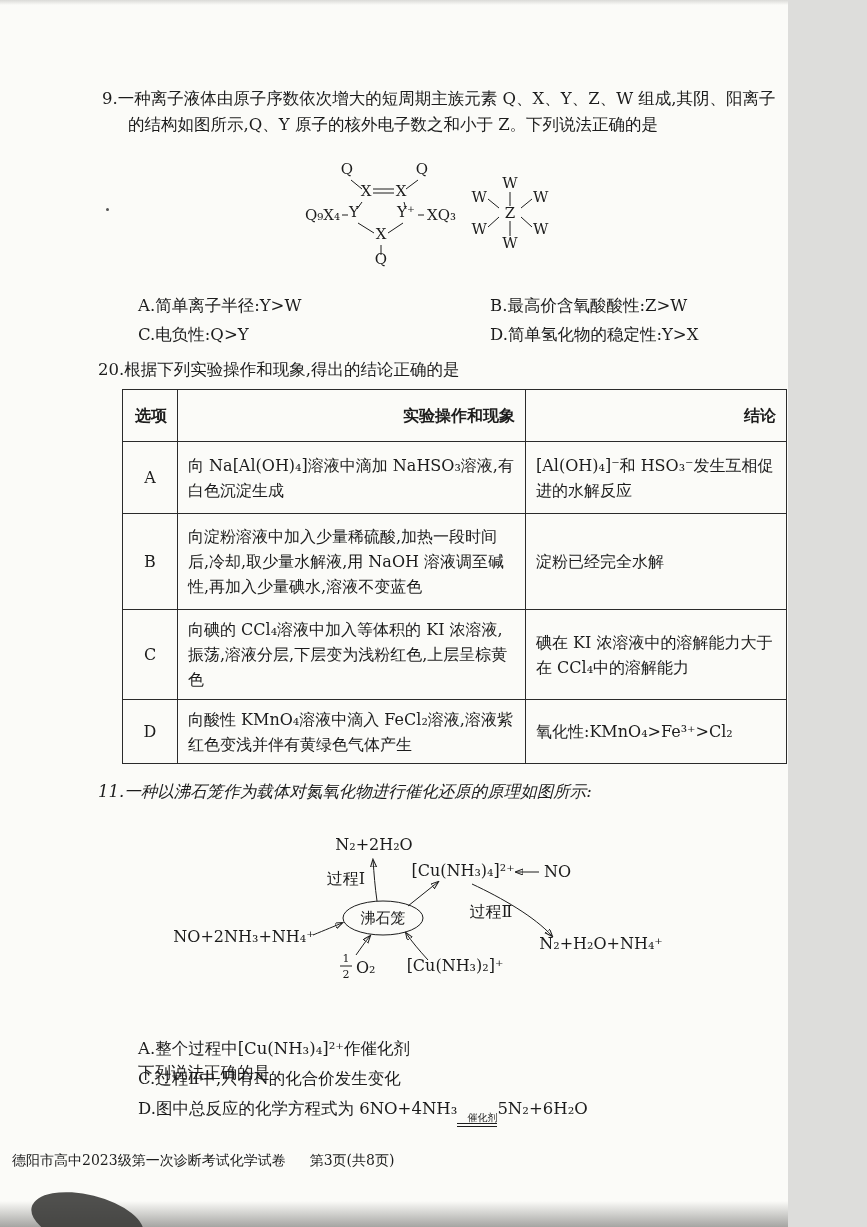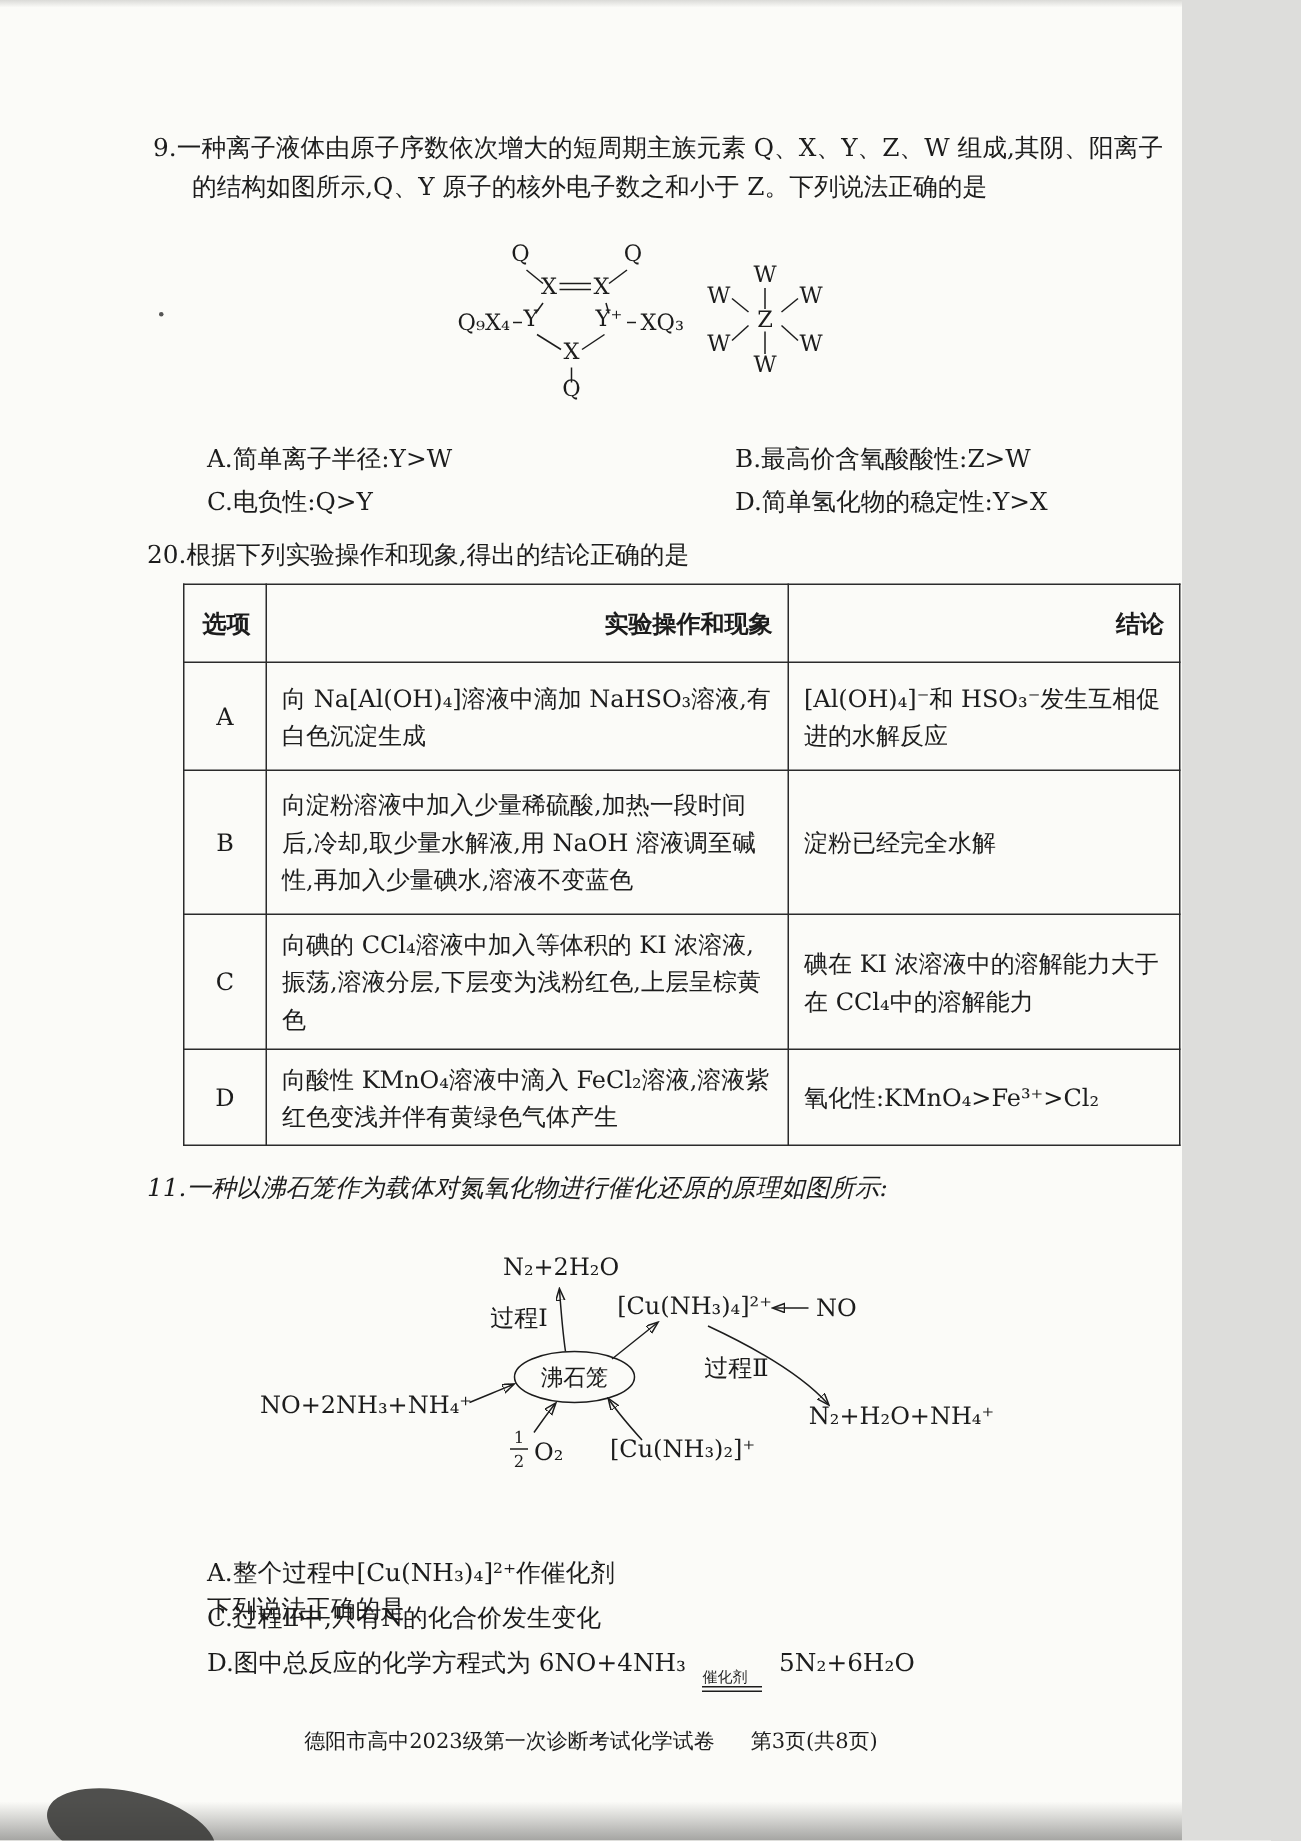--- a/index.html
+++ b/index.html
@@ -35,28 +35,28 @@
   #q10-table td.opt-cell { text-align:center; }
   tr.hr  { height:52px; }
   tr.r-a { height:72px; }
   tr.r-b { height:96px; }
   tr.r-c { height:90px; }
   tr.r-d { height:64px; }
 
   
   #q11-options .opt-line { font-size:16.5px; line-height:30px; white-space:nowrap; }
 
-  .cat-eq { display:inline-flex; flex-direction:column; align-items:flex-start; vertical-align:-7px; margin:0 11px; }
+  .cat-eq { display:inline-flex; flex-direction:column; align-items:flex-end; vertical-align:-7px; margin:0 0; }
   .cat-eq .cat { font-size:10px; line-height:11px; }
   .cat-eq .eqline { width:40px; height:4px; border-top:1.2px solid #1c1c1c; border-bottom:1.2px solid #1c1c1c; }
 
   svg text { font-family:"DejaVu Serif","Liberation Serif",serif; fill:#1c1c1c; }
   svg line, svg path, svg ellipse { stroke:#1c1c1c; fill:none; }
 
-  #footer { left:0; right:0; top:1152px; text-align:center; font-size:14px; }
+  #footer { left:0; right:0; top:1152px; font-size:14px; }
   #footer span { margin:0 12px; }
 
   .scan-bottom {
     position:absolute; left:0; right:0; bottom:0; height:26px;
     background:linear-gradient(to bottom, rgba(90,90,88,0), rgba(60,60,58,0.45));
   }
   .scan-curl {
     position:absolute; left:30px; bottom:-20px; width:115px; height:52px;
     background:#3c3c3a; border-radius:50%; transform:rotate(14deg); opacity:.9;
   }

